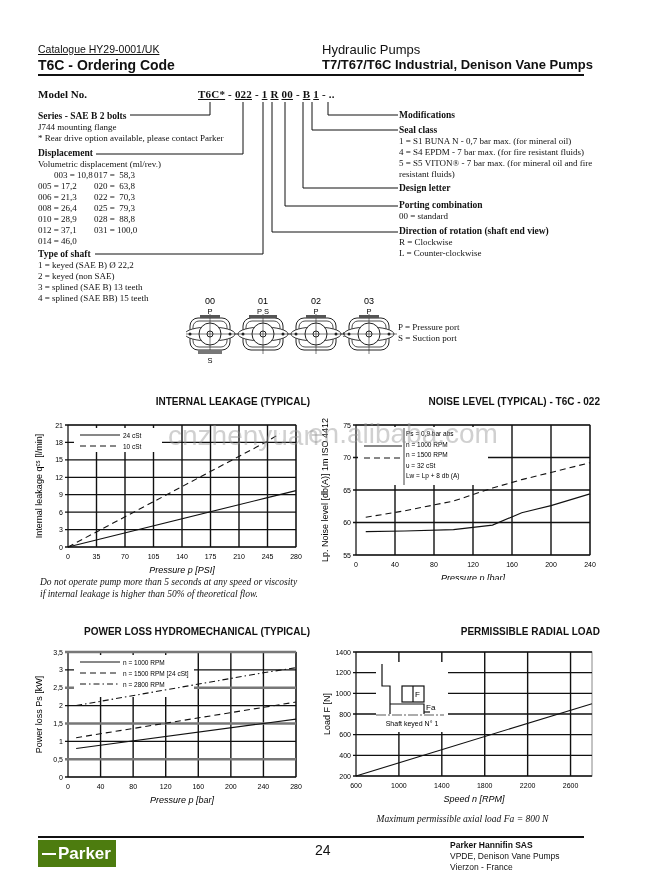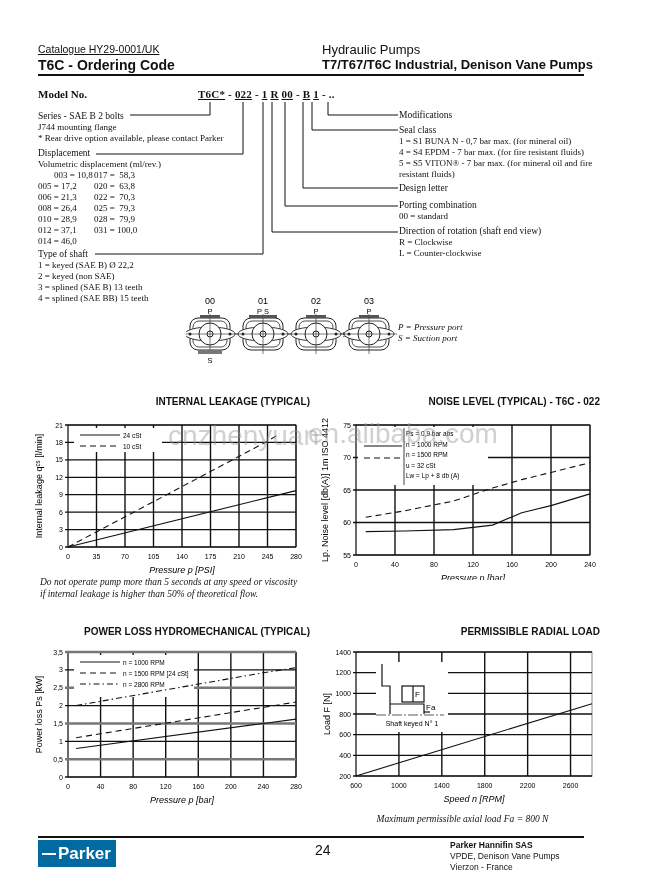--- a/index.html
+++ b/index.html
@@ -8,32 +8,32 @@
   .serif{font-family:"Liberation Serif",serif;}
   .abs{position:absolute;}
   
   #hdr-cat{left:38px;top:43px;font-size:10.5px;text-decoration:underline;}
   #hdr-title{left:38px;top:57px;font-size:14px;font-weight:bold;}
   #hdr-right1{left:322px;top:42px;font-size:13px;}
   #hdr-right2{left:322px;top:57px;font-size:13px;font-weight:bold;}
   #hdr-rule{left:38px;top:74px;width:546px;height:2px;background:#111;}
   
   .oc{font-size:9px;line-height:11px;}
-  .lbl{font-weight:normal;font-size:9.5px;}
+  .lbl{font-weight:bold;font-size:9.5px;}
   #model-no{left:38px;top:88px;font-size:11px;font-weight:bold;text-align:center;}
   #code{left:198px;top:88px;font-size:11px;font-weight:bold;letter-spacing:0.2px;}
   .disp-grid{display:grid;grid-template-columns:56px 60px;}
   .port-legend{font-size:9px;line-height:11px;}
   
   .chart-title{font-size:10px;font-weight:bold;text-align:right;}
   .note-it{font-style:italic;font-size:9.5px;line-height:12px;}
   svg text{font-family:"Liberation Sans",sans-serif;}
   
   #ftr-rule{left:38px;top:836px;width:546px;height:2px;background:#111;}
-  #logo{left:38px;top:840px;width:78px;height:27px;background:#0369a1;color:#fff;font-family:"Liberation Sans",sans-serif;font-weight:bold;font-size:17px;}
+  #logo{left:38px;top:840px;width:78px;height:27px;background:#4d7c0f;color:#fff;font-family:"Liberation Sans",sans-serif;font-weight:bold;font-size:17px;}
   #page-num{left:315px;top:842px;font-size:14px;}
   #ftr-co{left:450px;top:840px;font-size:8.5px;font-weight:bold;}
   #ftr-l2{left:450px;top:851px;font-size:8.5px;}
   #ftr-l3{left:450px;top:862px;font-size:8.5px;}
   .wm{position:absolute;color:rgba(150,150,150,0.45);font-family:"Liberation Sans",sans-serif;font-size:28px;pointer-events:none;}
 </style>
 </head>
 <body>
 
 <div class="abs sans" id="hdr-cat">Catalogue HY29-0001/UK</div>
@@ -82,21 +82,21 @@
   <div class="disp-grid" id="disp-grid">
       <div style="white-space: pre; margin-left: 16px;">003 = 10,8</div>
       <div style="white-space: pre;">017 =  58,3</div>
       <div style="white-space: pre;">005 = 17,2</div>
       <div style="white-space: pre;">020 =  63,8</div>
       <div style="white-space: pre;">006 = 21,3</div>
       <div style="white-space: pre;">022 =  70,3</div>
       <div style="white-space: pre;">008 = 26,4</div>
       <div style="white-space: pre;">025 =  79,3</div>
       <div style="white-space: pre;">010 = 28,9</div>
-      <div style="white-space: pre;">028 =  79,9</div>
+      <div style="white-space: pre;">028 =  88,8</div>
       <div style="white-space: pre;">012 = 37,1</div>
       <div style="white-space: pre;">031 = 100,0</div>
       <div style="white-space: pre;">014 = 46,0</div>
       <div style="white-space: pre;"></div>
     </div>
 </div>
 <div class="abs serif oc" style="left:38px;top:249px;width:200px;">
   <div class="lbl">Type of shaft</div>
   <div>1 = keyed (SAE B) Ø 22,2</div>
   <div>2 = keyed (non SAE)</div>
@@ -181,21 +181,21 @@
         <ellipse cx="183" cy="38" rx="25" ry="7" fill="#fff" stroke="#222" stroke-width="0.9"></ellipse>
         <circle cx="183" cy="38" r="11" fill="#fff" stroke="#222" stroke-width="1"></circle>
         <circle cx="183" cy="38" r="3" fill="none" stroke="#222" stroke-width="1"></circle>
         <circle cx="163" cy="38" r="1.5" fill="#222"></circle>
         <circle cx="203" cy="38" r="1.5" fill="#222"></circle>
         <line x1="155" y1="38" x2="211" y2="38" stroke="#222" stroke-width="0.6"></line>
         <line x1="183" y1="18" x2="183" y2="58" stroke="#222" stroke-width="0.6"></line>
         <rect x="173" y="19" width="20" height="3" fill="#555"></rect>
       </g>
     </svg></div>
-<div class="abs serif port-legend" style="left:398px;top:322px;font-style:italic;">
+<div class="abs serif port-legend" style="left:398px;top:322px;">
   <div>P = Pressure port</div>
   <div>S = Suction port</div>
 </div>
 
 <div class="abs sans chart-title" style="left:40px;top:396px;width:270px;">INTERNAL LEAKAGE (TYPICAL)</div>
 <svg class="abs" id="chart0" style="left:30px;top:410px;" width="285" height="168">
     <rect x="38" y="15" width="228" height="122" fill="#fff" stroke="#888" stroke-width="1"></rect>
     <line x1="38" y1="15" x2="38" y2="137" stroke="#111" stroke-width="1"></line>
     <text x="38" y="149" text-anchor="middle" font-size="7">0</text>
     <line x1="66.5" y1="15" x2="66.5" y2="137" stroke="#111" stroke-width="1.4"></line>

